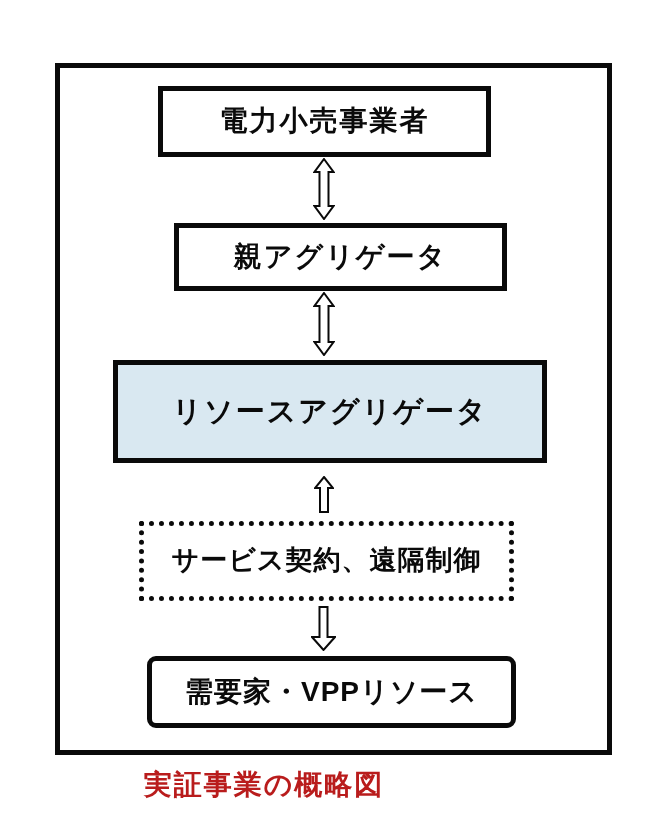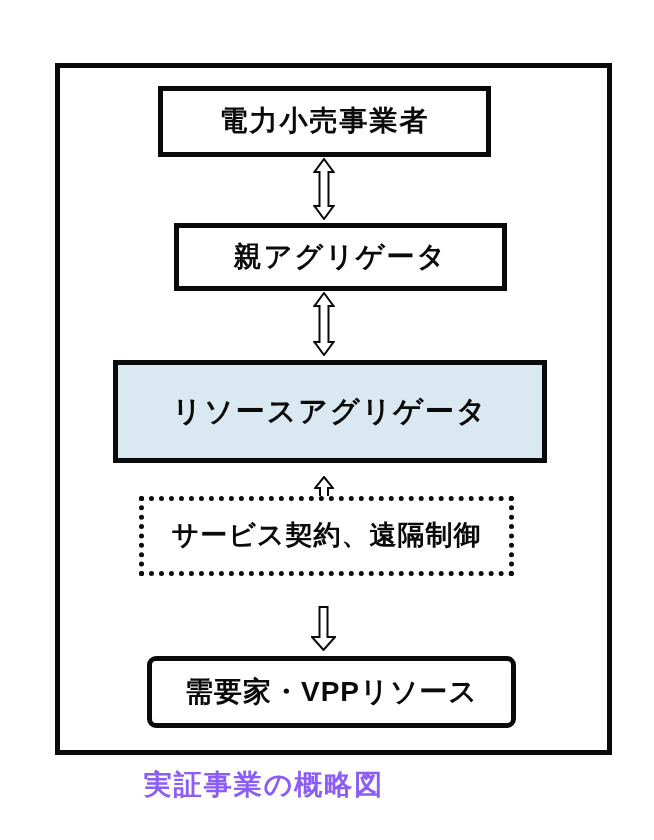--- a/index.html
+++ b/index.html
@@ -50,21 +50,21 @@
     width: 333px; height: 68px; margin-left: 16px;
   }
   .node-resource {
     left: 113px; top: 360px;
     width: 434px; height: 103px;
     background: #d9e8f1;
     flex-direction: column;
     font-size: 29px;
   }
   .node-service {
-    left: 139px; top: 496px;
+    left: 139px; top: 521px;
     width: 375px; height: 80px;
     border: 5px dotted #0a0a0a;
     font-size: 27px;
     letter-spacing: 1px;
   }
   .node-consumer {
     left: 147px; top: 656px;
     width: 369px; height: 72px;
     font-size: 28px;
     letter-spacing: 1px;
@@ -83,21 +83,21 @@
   .arrow-dn { left: 311px; top: 606px; }
   .caption {
     position: absolute;
     left: 0;
     top: 766px;
     width: 528px;
     text-align: center;
     font-weight: 700;
     font-size: 28px;
     letter-spacing: 2px;
-    color: #8b5cf6;
+    color: #b91c1c;
   }
 </style>
 </head>
 <body>
 
 <div class="canvas">
 
   <div class="frame"></div>
 
   <div class="node node-retailer">

